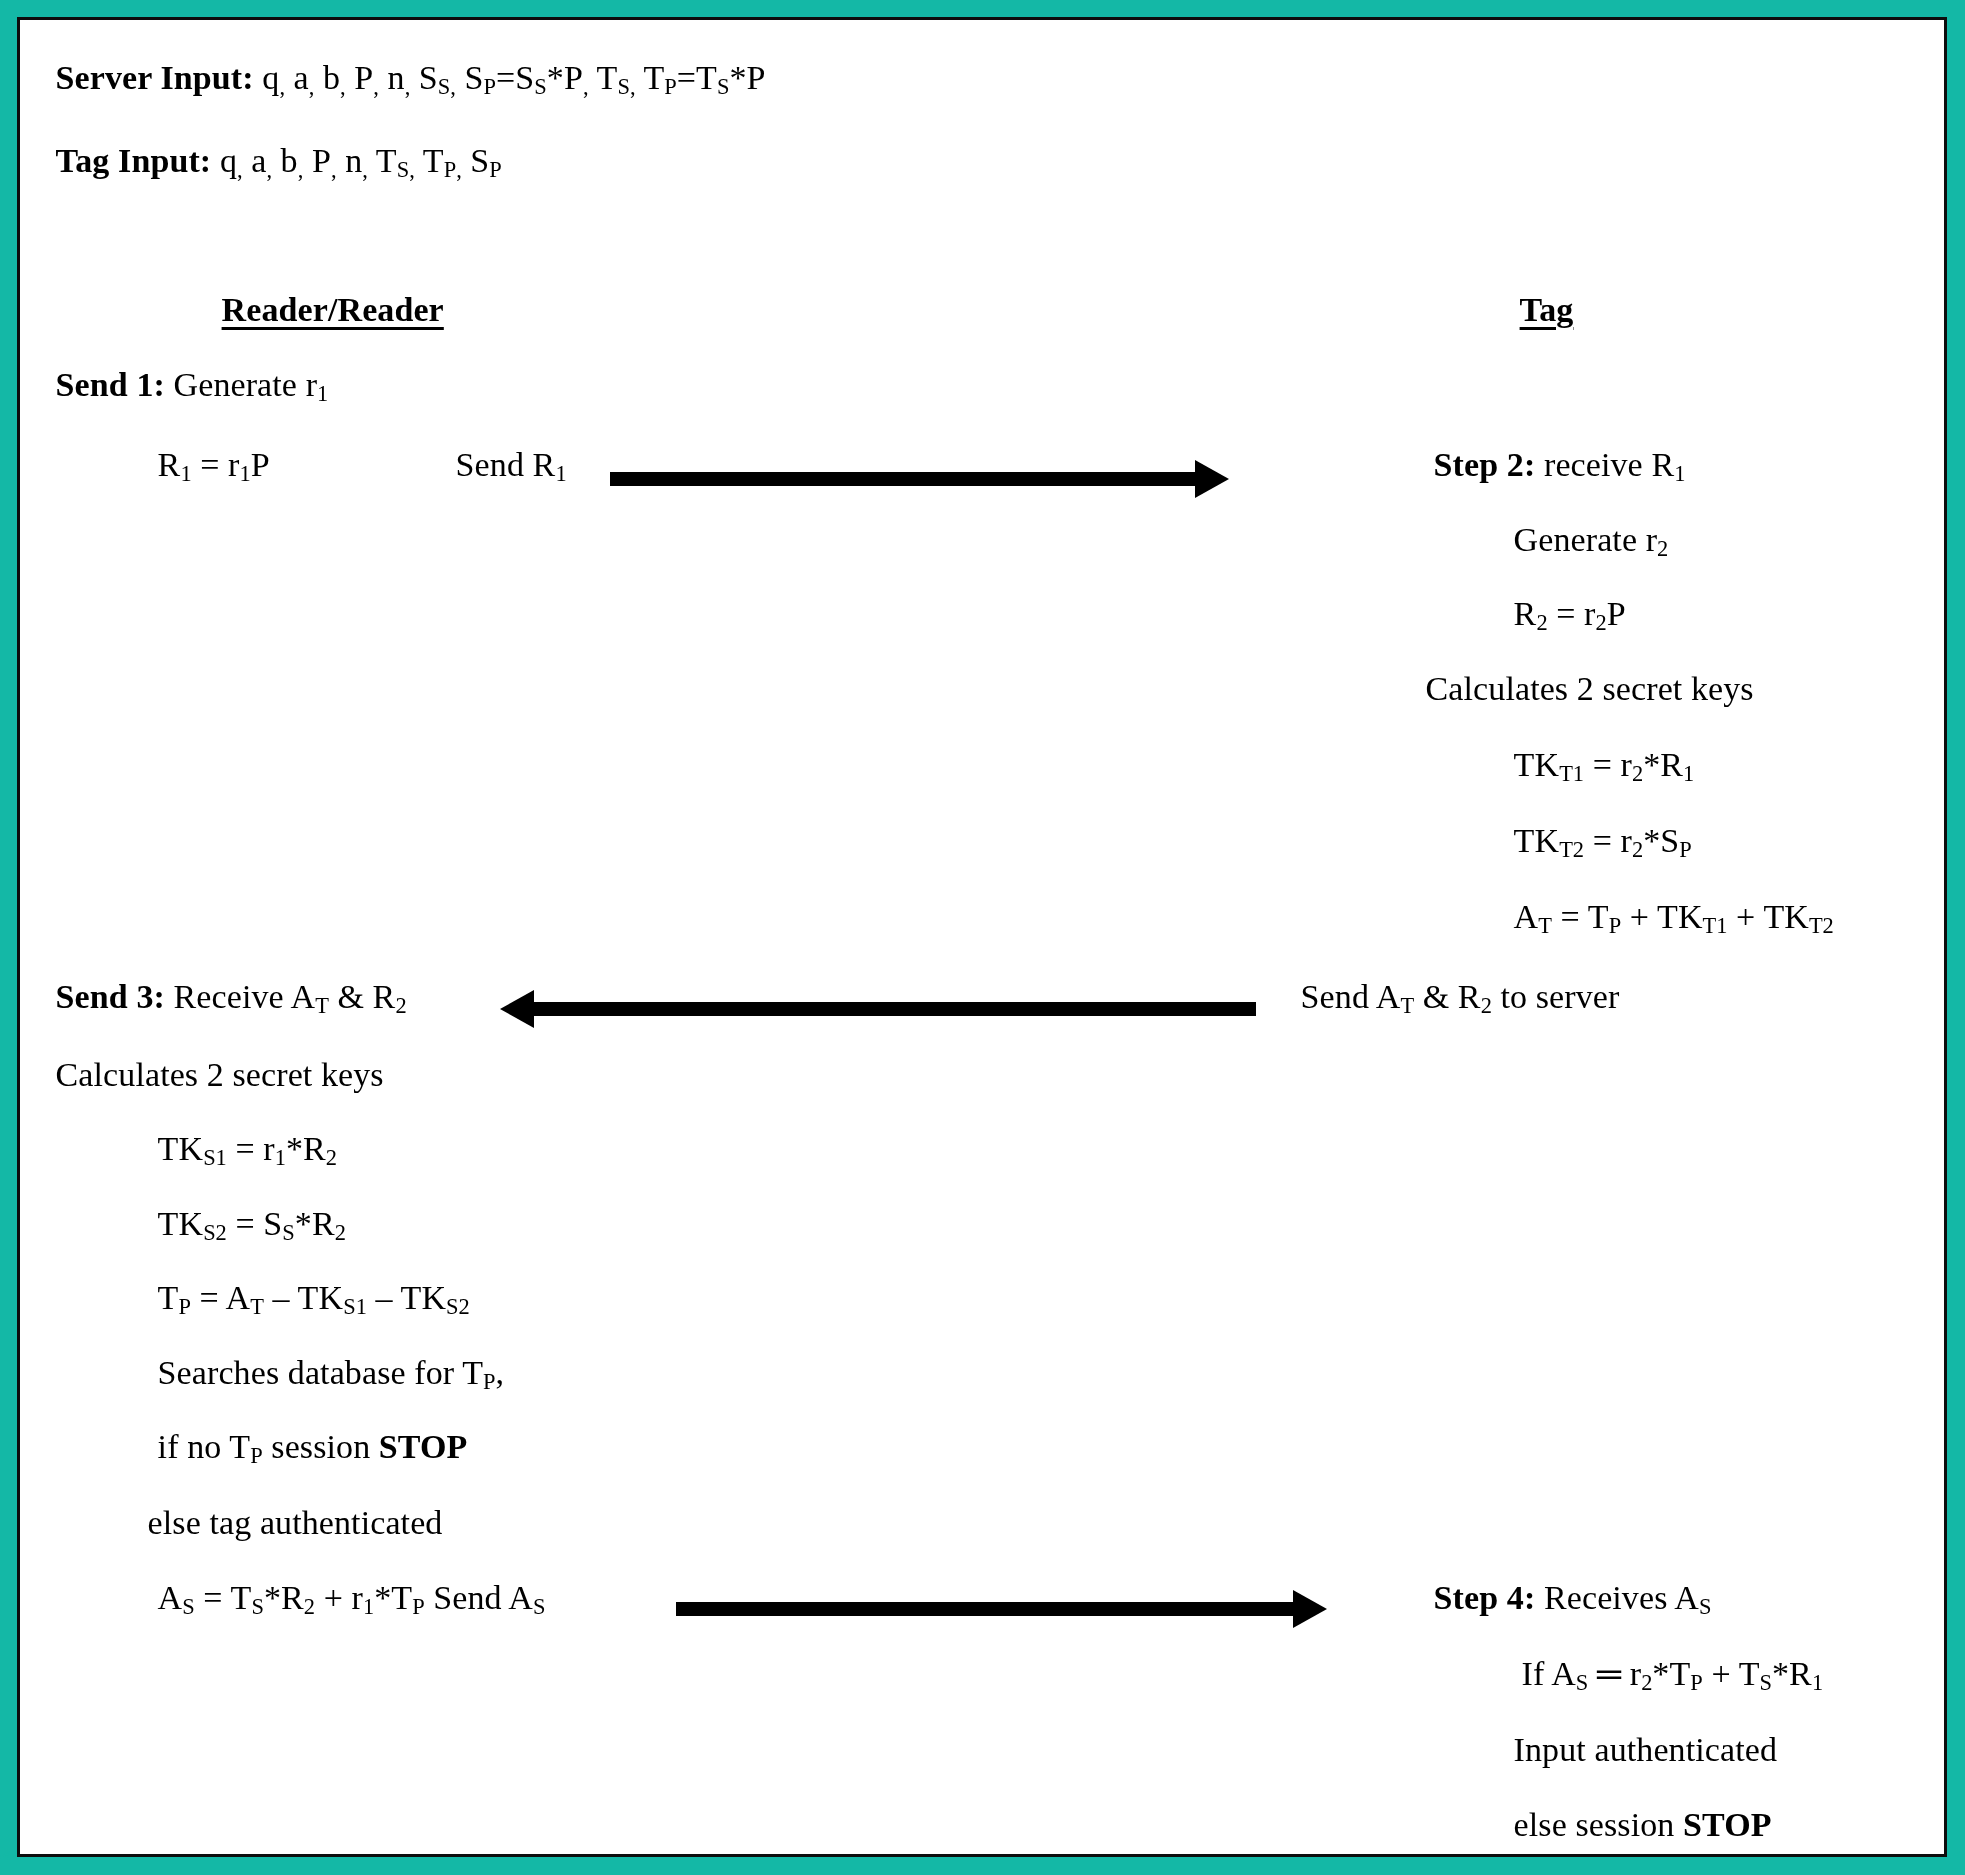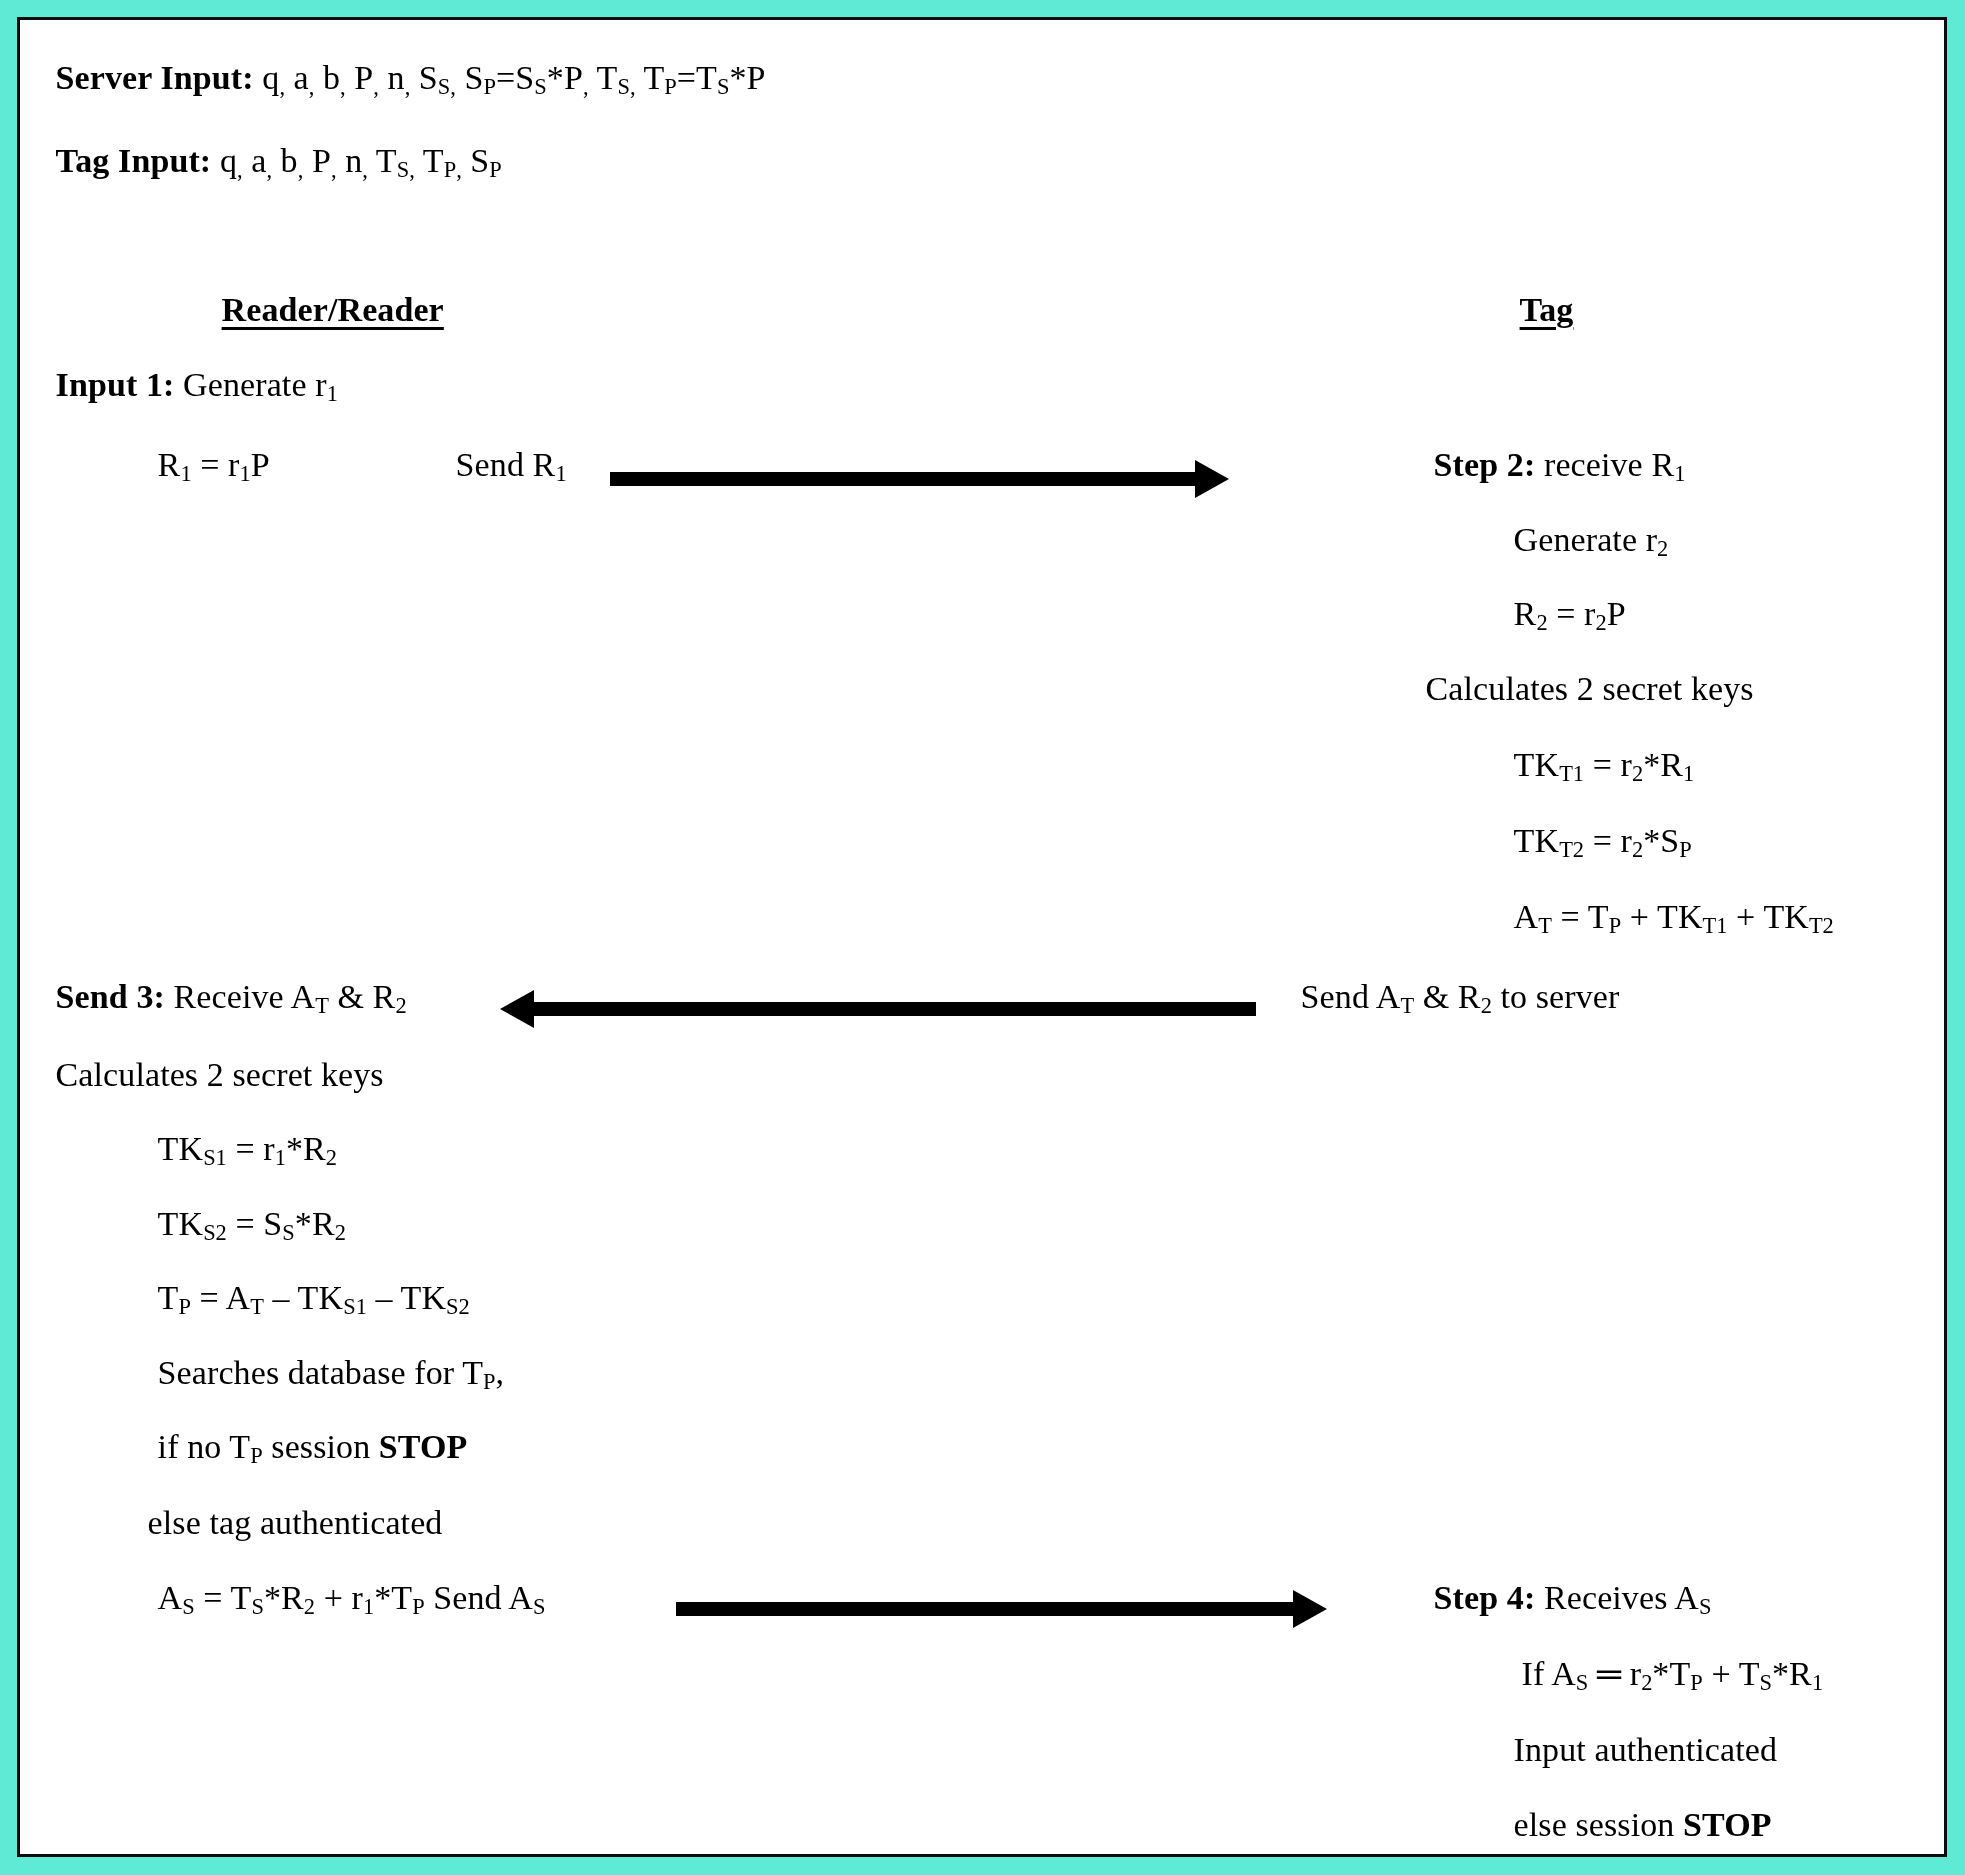--- a/index.html
+++ b/index.html
@@ -8,21 +8,21 @@
     background: #ffffff;
   }
   body {
     font-family: "Liberation Serif", "DejaVu Serif", serif;
     color: #000000;
   }
   #page {
     position: relative;
     width: 1965px;
     height: 1876px;
-    background: #5eead4;
+    background: #14b8a6;
     overflow: hidden;
   }
   #frame {
     position: absolute;
     left: 16.6px;
     top: 17px;
     width: 1930px;
     height: 1840px;
     border: 3.9px solid #0d0d0d;
     box-sizing: border-box;
@@ -86,21 +86,21 @@
 
     <div class="txt" style="left:36px; top:124px;">
       <span class="bold">Tag Input:</span>
       <span>q<span class="sub">,</span> a<span class="sub">,</span> b<span class="sub">,</span> P<span class="sub">,</span> n<span class="sub">,</span> T<span class="sub">S</span><span class="sub">,</span> T<span class="sub">P</span><span class="sub">,</span> S<span class="sub">P</span></span>
     </div>
 
     <div class="txt ul" style="left:202px; top:273px;">Reader/Reader</div>
     <div class="txt ul" style="left:1500px; top:273px;">Tag</div>
 
     <div class="txt" style="left:36px; top:348px;">
-      <span class="bold">Input 1:</span>
+      <span class="bold">Send 1:</span>
       <span>Generate r<span class="sub">1</span></span>
     </div>
 
     <div class="txt" style="left:138px; top:428px;">R<span class="sub">1</span> = r<span class="sub">1</span>P</div>
     <div class="txt" style="left:436px; top:428px;">Send R<span class="sub">1</span></div>
 
     <div class="arrow right" style="left:590px; top:452px; width:619px;">
       <div class="shaft" style="left:0; width:585px;"></div>
       <div class="head" style="left:585px;"></div>
     </div>

